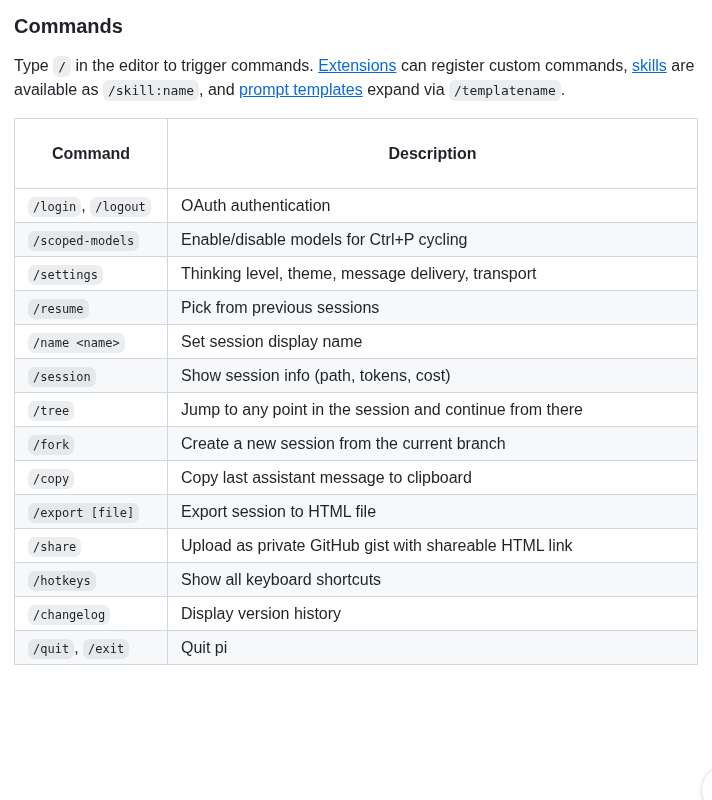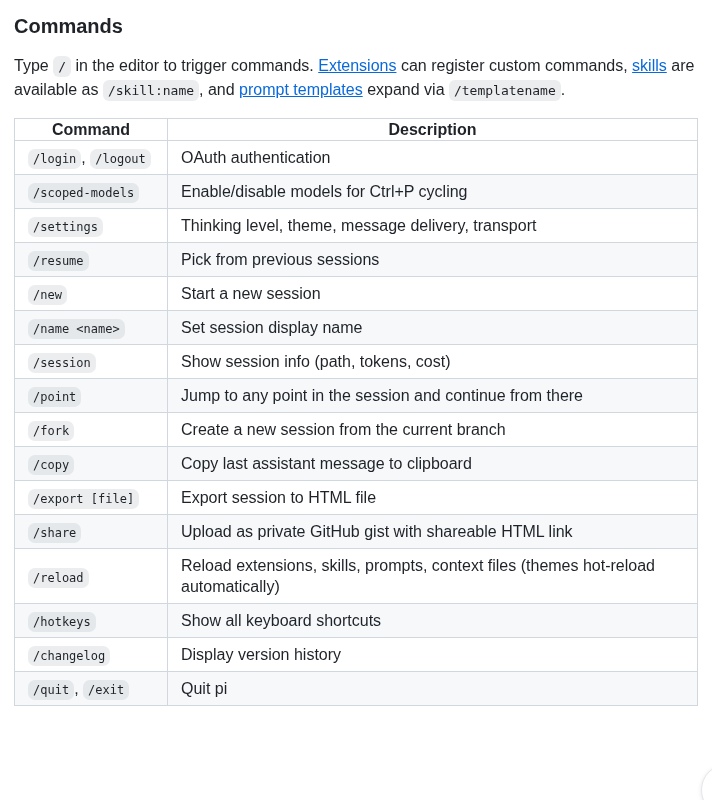--- a/index.html
+++ b/index.html
@@ -22,21 +22,21 @@
     white-space: nowrap;
   }
   table.cmd-table { border-collapse: collapse; width: 100%; margin: 0; }
   .cmd-table th, .cmd-table td {
     border: 1px solid #d0d7de;
     padding: 6px 13px;
     line-height: 21px;
     text-align: left;
     vertical-align: middle;
   }
-  .cmd-table th { font-weight: 700; text-align: center; padding: 0 13px; margin-left: 39px; }
+  .cmd-table th { font-weight: 700; text-align: center; padding: 24px 13px; margin-left: 39px; }
   .cmd-table tbody tr:nth-child(even) { background: #f6f8fa; }
   .cmd-table td:first-child { width: 153px; }
   .cmd-table td .chip { font-size: 12px; border-radius: 7px; }
   .floating-circle {
     position: absolute; right: -41px; bottom: -16px;
     width: 52px; height: 52px; border-radius: 50%;
     background: #ffffff; border: 1px solid #e4e7eb;
     box-shadow: 0 1px 4px rgba(0,0,0,0.10);
   }
 </style>
@@ -66,54 +66,46 @@
         </tr>
         <tr>
           <td><code class="chip">/settings</code></td>
           <td>Thinking level, theme, message delivery, transport</td>
         </tr>
         <tr>
           <td><code class="chip">/resume</code></td>
           <td>Pick from previous sessions</td>
         </tr>
         <tr>
-          <td><code class="chip">/new</code></td>
-          <td>Start a new session</td>
-        </tr>
-        <tr>
           <td><code class="chip">/name &lt;name&gt;</code></td>
           <td>Set session display name</td>
         </tr>
         <tr>
           <td><code class="chip">/session</code></td>
           <td>Show session info (path, tokens, cost)</td>
         </tr>
         <tr>
-          <td><code class="chip">/point</code></td>
+          <td><code class="chip">/tree</code></td>
           <td>Jump to any point in the session and continue from there</td>
         </tr>
         <tr>
           <td><code class="chip">/fork</code></td>
           <td>Create a new session from the current branch</td>
         </tr>
         <tr>
           <td><code class="chip">/copy</code></td>
           <td>Copy last assistant message to clipboard</td>
         </tr>
         <tr>
           <td><code class="chip">/export [file]</code></td>
           <td>Export session to HTML file</td>
         </tr>
         <tr>
           <td><code class="chip">/share</code></td>
           <td>Upload as private GitHub gist with shareable HTML link</td>
-        </tr>
-        <tr>
-          <td><code class="chip">/reload</code></td>
-          <td>Reload extensions, skills, prompts, context files (themes hot-reload automatically)</td>
         </tr>
         <tr>
           <td><code class="chip">/hotkeys</code></td>
           <td>Show all keyboard shortcuts</td>
         </tr>
         <tr>
           <td><code class="chip">/changelog</code></td>
           <td>Display version history</td>
         </tr>
         <tr>

